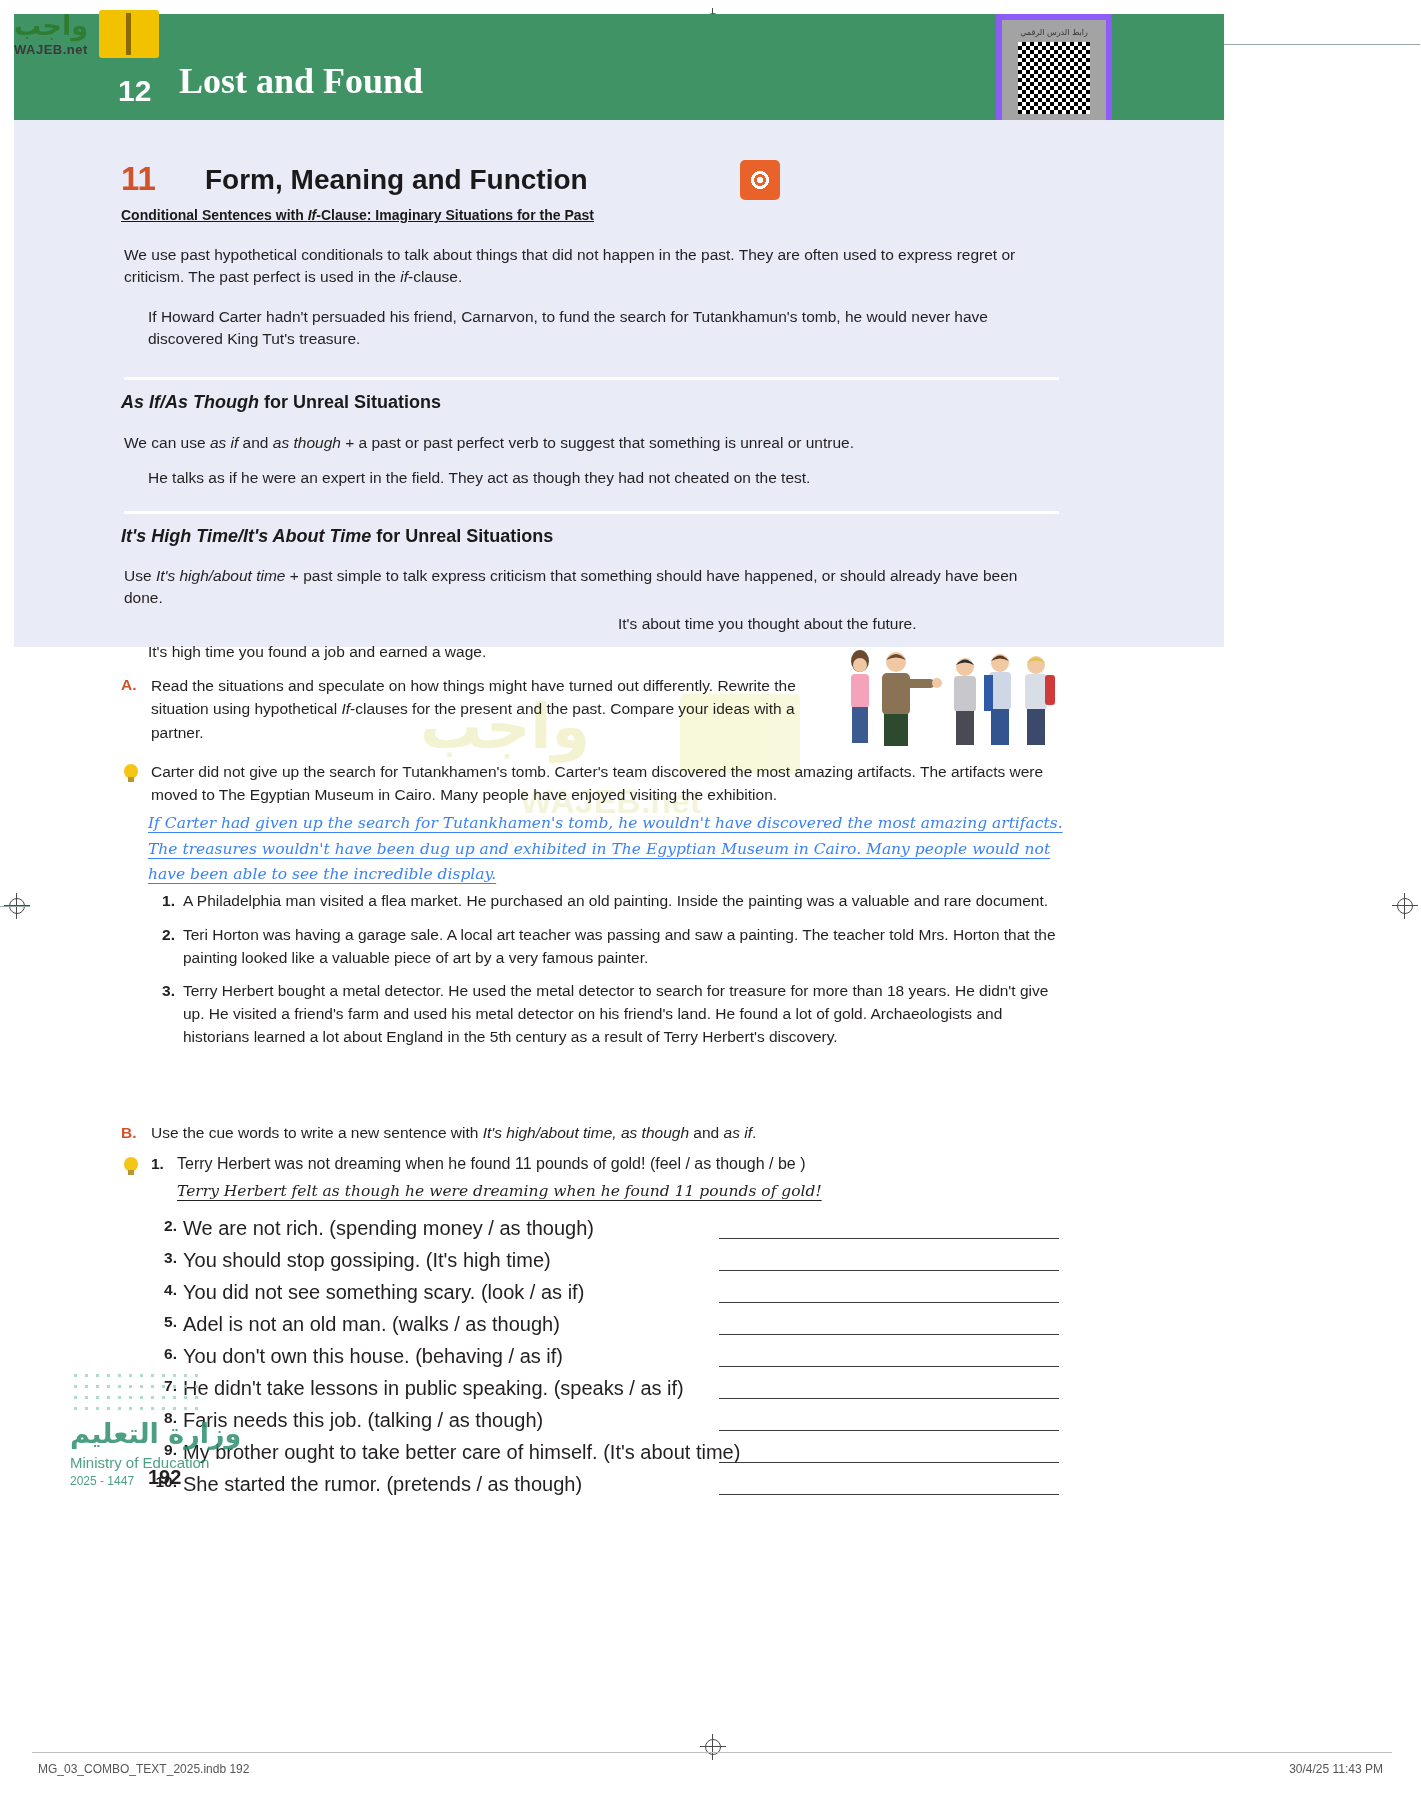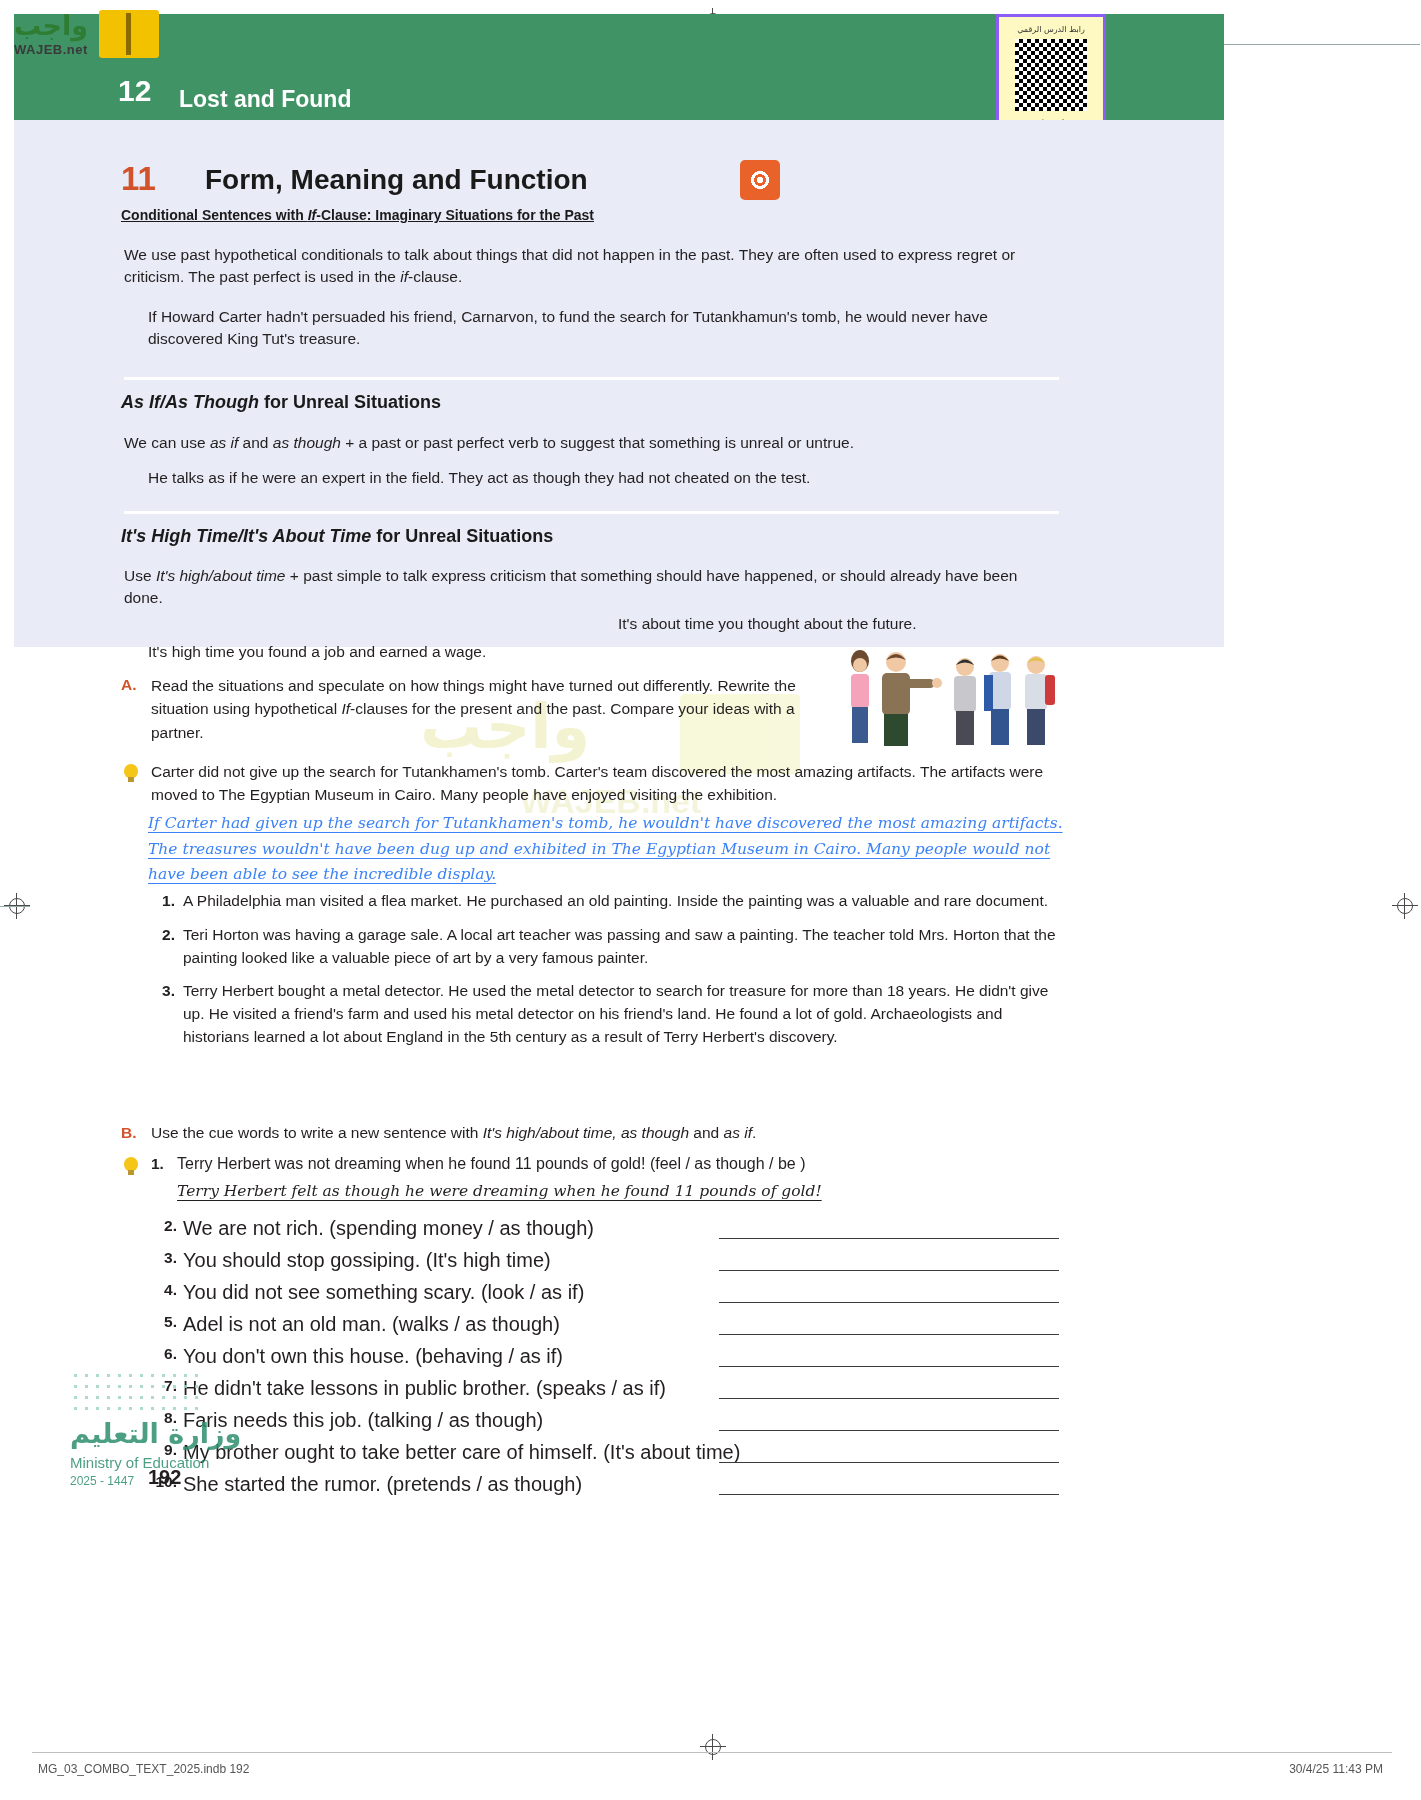--- a/index.html
+++ b/index.html
@@ -42,22 +42,22 @@
   }
   .green-bar-inner {
     position:absolute; left:0; top:0; width:100%; height:100%;
     background:linear-gradient(180deg,#3f9365 0%, #3f9365 100%);
   }
   .unit-num {
     position:absolute; left:118px; top:74px;
     font-size:30px; font-weight:bold; color:#ffffff;
   }
   .unit-title {
-    position:absolute; left:179px; top:86px;
-    font-size:23px; font-weight:bold; color:#ffffff;
+    position:absolute; left:179px; top:60px;
+    font-size:36px; font-weight:bold; color:#ffffff;font-family:Liberation Serif, serif;
   }
 
   
   .wajeb-logo {
     position:absolute; left:6px; top:4px; width:172px; height:56px;
   }
   .wajeb-ar {
     position:absolute; left:8px; top:6px; font-size:27px; color:#2e7d32; font-weight:bold;
     font-family:"DejaVu Sans", sans-serif;
   }
@@ -69,21 +69,21 @@
     position:absolute; left:93px; top:6px; width:60px; height:48px;
     background:#f2c200; border-radius:3px;
   }
   .wajeb-book:before{
     content:""; position:absolute; left:27px; top:3px; width:5px; height:42px; background:#8b6b00;
   }
 
   
   .qr-box {
     position:absolute; left:996px; top:14px; width:104px; height:180px;
-    background:#fef9c3; border:3px solid #8b5cf6;
+    background:#a3a3a3; border:6px solid #8b5cf6;
   }
   .qr-label {
     position:absolute; left:0; top:8px; width:104px; text-align:center;
     font-size:8px; color:#333; direction:rtl;
     font-family:"DejaVu Sans", sans-serif;
   }
   .qr-img {
     position:absolute; left:16px; top:22px; width:72px; height:72px;
     background:
       repeating-linear-gradient(90deg,#000 0 4px,#fff 4px 8px),
@@ -484,21 +484,21 @@
       <span class="bt">Adel is not an old man. (walks / as though)</span>
       <span class="bl"></span>
     </div>
     <div class="b-row">
       <span class="bn">6.</span>
       <span class="bt">You don't own this house. (behaving / as if)</span>
       <span class="bl"></span>
     </div>
     <div class="b-row">
       <span class="bn">7.</span>
-      <span class="bt">He didn't take lessons in public brother. (speaks / as if)</span>
+      <span class="bt">He didn't take lessons in public speaking. (speaks / as if)</span>
       <span class="bl"></span>
     </div>
     <div class="b-row">
       <span class="bn">8.</span>
       <span class="bt">Faris needs this job. (talking / as though)</span>
       <span class="bl"></span>
     </div>
     <div class="b-row">
       <span class="bn">9.</span>
       <span class="bt">My brother ought to take better care of himself. (It's about time)</span>

